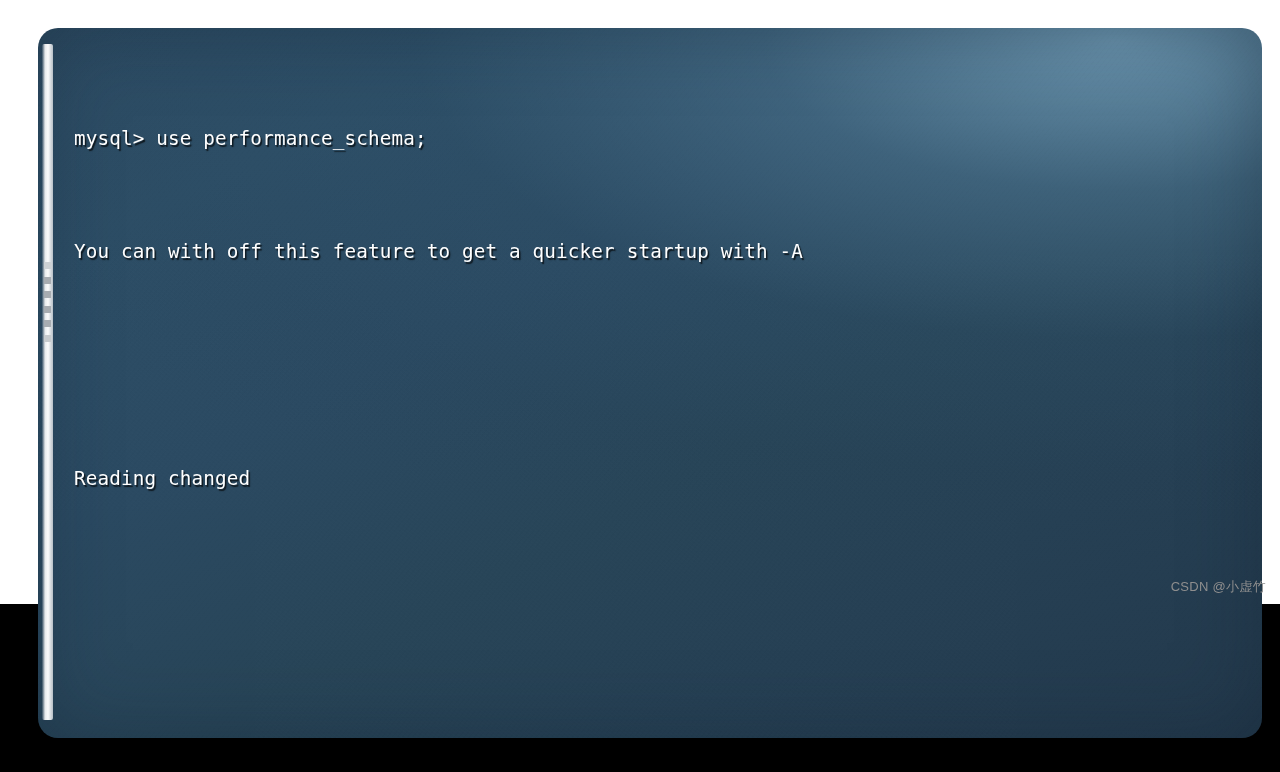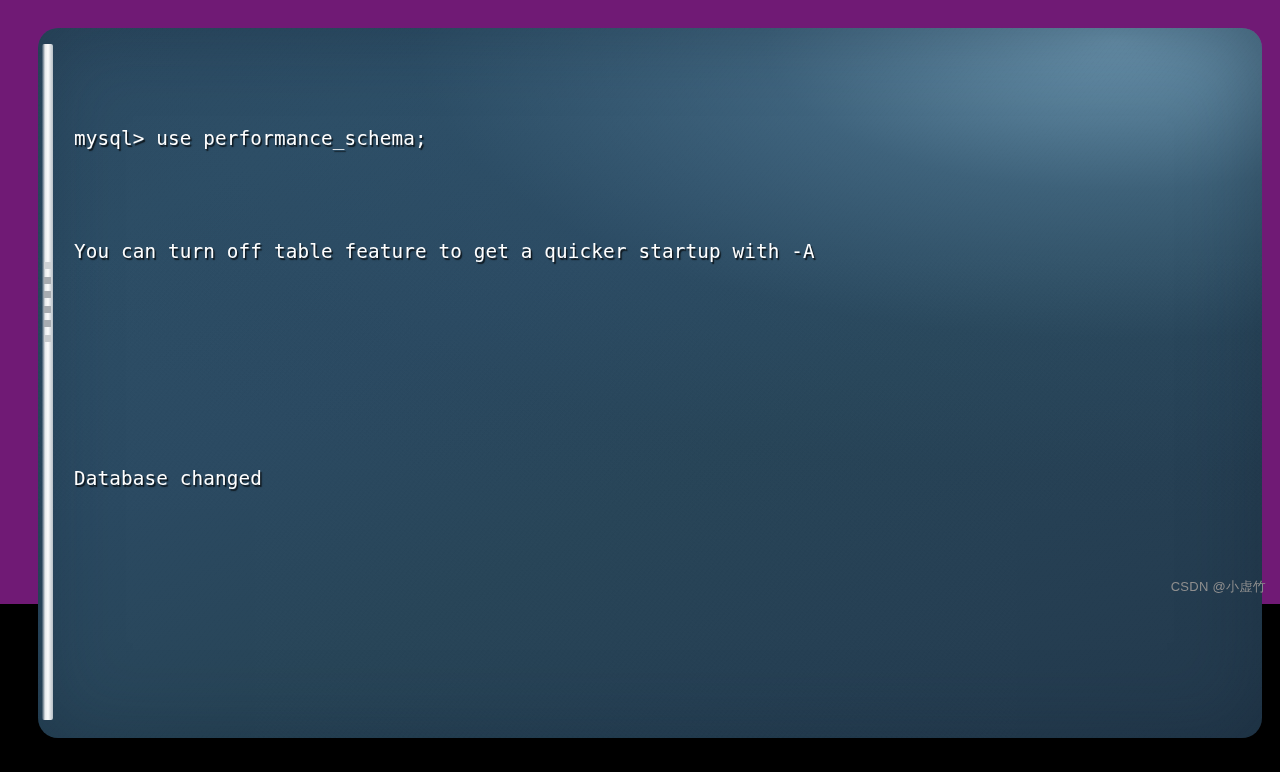--- a/index.html
+++ b/index.html
@@ -11,21 +11,21 @@
     width: 1280px;
     height: 772px;
     overflow: hidden;
     font-family: "DejaVu Sans Mono", monospace;
   }
 
   #stage {
     position: relative;
     width: 1280px;
     height: 604px;
-    background: #701a75;
+    background: #ffffff;
   }
 
   
   .term-window {
     position: absolute;
     left: 38px;
     top: 28px;
     width: 1224px;
     height: 710px;
     border-radius: 20px;
@@ -135,23 +135,23 @@
         <i></i>
         <i></i>
         <i></i>
         <i></i>
         <i></i>
       </div>
     </div>
 
     <div class="term-body">
       <div class="term-line">mysql&gt; use performance_schema;</div>
-      <div class="term-line">You can turn off table feature to get a quicker startup with -A</div>
+      <div class="term-line">You can with off this feature to get a quicker startup with -A</div>
       <div class="term-line blank"></div>
-      <div class="term-line">Database changed</div>
+      <div class="term-line">Reading changed</div>
       
       
       
       
       
       
       
       
       
       

